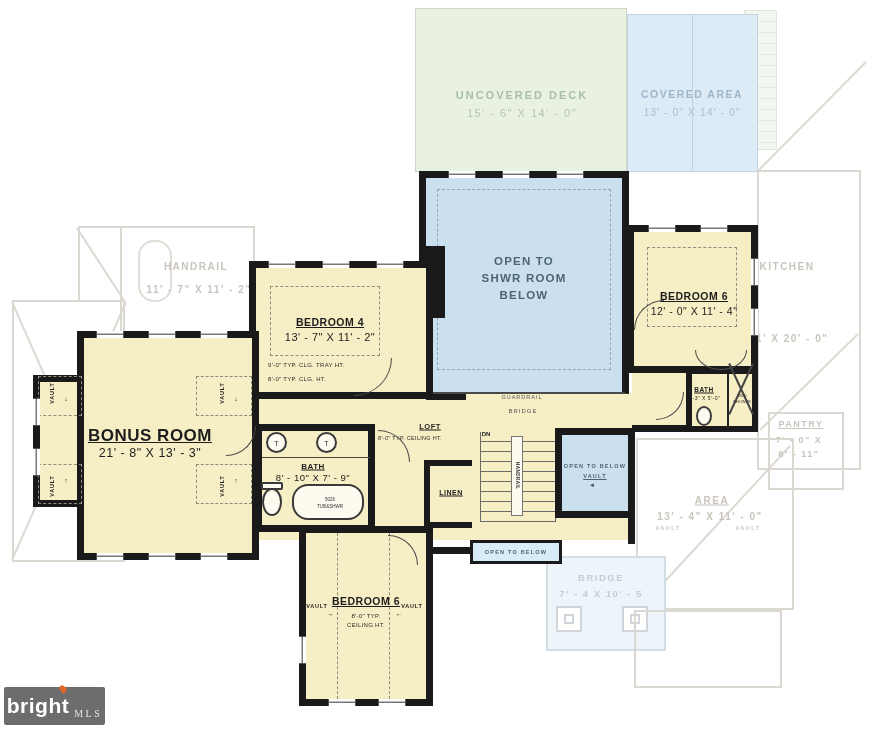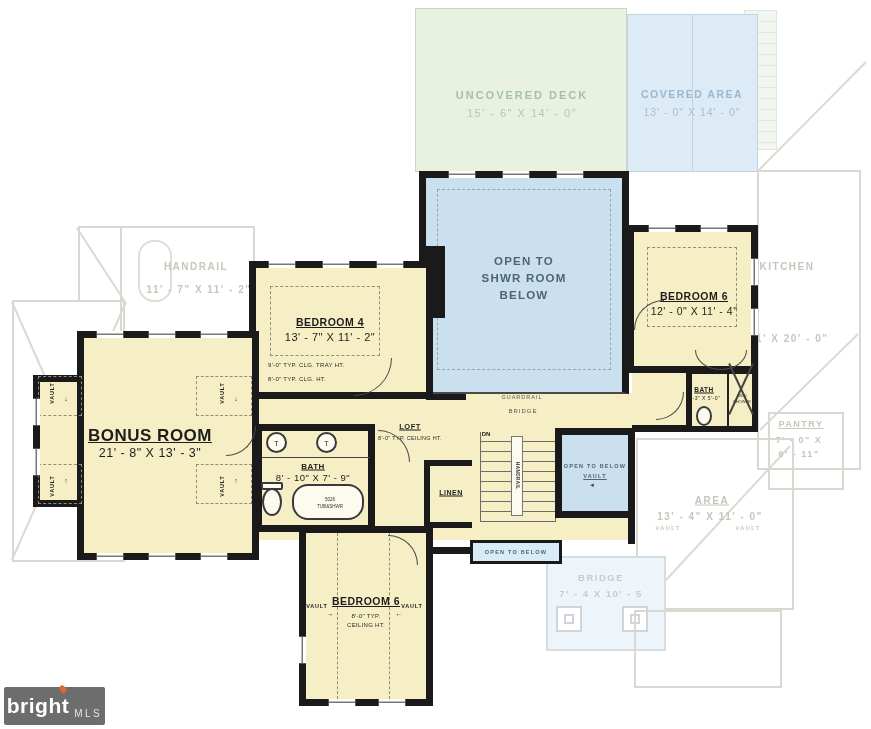--- a/index.html
+++ b/index.html
@@ -19,21 +19,21 @@
   .winh{position:absolute;height:7px;background:linear-gradient(#fff 0 2px,#777 3px 4px,#fff 4px 100%);border-left:1px solid #555;border-right:1px solid #555;}
   .winv{position:absolute;width:7px;background:linear-gradient(90deg,#fff 0 2px,#777 3px 4px,#fff 4px 100%);border-top:1px solid #555;border-bottom:1px solid #555;}
   .door{position:absolute;box-sizing:border-box;}
   .fr{position:absolute;border:2px solid #dbd8d1;box-sizing:border-box;}
   .flb{position:absolute;transform:translate(-50%,-50%);color:#c9c5bc;font-weight:bold;letter-spacing:1.5px;text-align:center;white-space:nowrap;}
   .fix{position:absolute;box-sizing:border-box;border:2px solid #3a3a3a;background:#fdfaf0;}
   .blue-lbl{color:#4d6472;font-weight:bold;letter-spacing:1.2px;}
   #logo{position:absolute;left:4px;top:687px;width:101px;height:38px;background:#6d6d6d;border-radius:2px;
         display:flex;align-items:center;justify-content:center;}
   #logo .brand{font-size:21px;font-weight:bold;color:#fff;letter-spacing:.5px;position:relative;}
-  #logo .mls{font-size:10px;color:#e3e3e3;letter-spacing:2.5px;margin-left:5px;margin-top:14px;}
+  #logo .mls{font-size:10px;color:#e3e3e3;letter-spacing:2.5px;margin-left:5px;margin-top:14px;font-family:Liberation Serif, serif;}
   #logo .flame{position:absolute;left:56px;top:-2px;width:6px;height:8px;background:#e0662b;
         border-radius:50% 50% 50% 0;transform:rotate(-45deg);}
   .stairtreads{position:absolute;border-left:1px solid #6b6b6b;border-right:1px solid #6b6b6b;
         background:repeating-linear-gradient(to bottom,transparent 0 9px,#6b6b6b 9px 10px);}
   .handrail{position:absolute;background:#fdfaf0;border:1px solid #777;display:flex;align-items:center;justify-content:center;}
   .handrail span{writing-mode:vertical-rl;font-size:4.5px;letter-spacing:.5px;color:#333;font-weight:bold;}
   .xline{position:absolute;background:#444;}
 </style>
 </head>
 <body>
@@ -142,21 +142,21 @@
   <div class="vdash" style="left:196px;top:464px;width:56px;height:40px;"></div>
   <div class="lb vaulttxt" style="left:52px;top:393px;transform:translate(-50%,-50%) rotate(-90deg);">VAULT</div>
   <div class="lb" style="left:66px;top:398px;font-size:7px;">↓</div>
   <div class="lb vaulttxt" style="left:52px;top:486px;transform:translate(-50%,-50%) rotate(-90deg);">VAULT</div>
   <div class="lb" style="left:66px;top:480px;font-size:7px;">↑</div>
   <div class="lb vaulttxt" style="left:222px;top:393px;transform:translate(-50%,-50%) rotate(-90deg);">VAULT</div>
   <div class="lb" style="left:236px;top:398px;font-size:7px;">↓</div>
   <div class="lb vaulttxt" style="left:222px;top:486px;transform:translate(-50%,-50%) rotate(-90deg);">VAULT</div>
   <div class="lb" style="left:236px;top:480px;font-size:7px;">↑</div>
 
-  <div class="lb rname" style="left:410px;top:426px;font-size:7.5px;">LOFT</div>
+  <div class="lb rname" style="left:430px;top:426px;font-size:7.5px;">LOFT</div>
   <div class="lb note" style="left:410px;top:438px;font-size:5.5px;">8'-0" TYP. CEILING HT.</div>
   <div class="lb" style="left:523px;top:411px;font-size:6px;letter-spacing:1px;color:#555;">BRIDGE</div>
 
   <div class="room" style="left:255px;top:424px;width:120px;height:108px;"></div>
   <div class="fix" style="left:266px;top:432px;width:21px;height:21px;border-radius:50%;text-align:center;font-size:7px;line-height:19px;">T</div>
   <div class="fix" style="left:316px;top:432px;width:21px;height:21px;border-radius:50%;text-align:center;font-size:7px;line-height:19px;">T</div>
   <div class="r" style="left:262px;top:457px;width:108px;height:1px;background:#444;"></div>
   <div class="lb rname" style="left:313px;top:466px;font-size:8px;">BATH</div>
   <div class="lb rdims" style="left:313px;top:477px;font-size:9.5px;">8' - 10" X 7' - 9"</div>
   <div class="fix" style="left:262px;top:488px;width:20px;height:28px;border-radius:50%;"></div>

